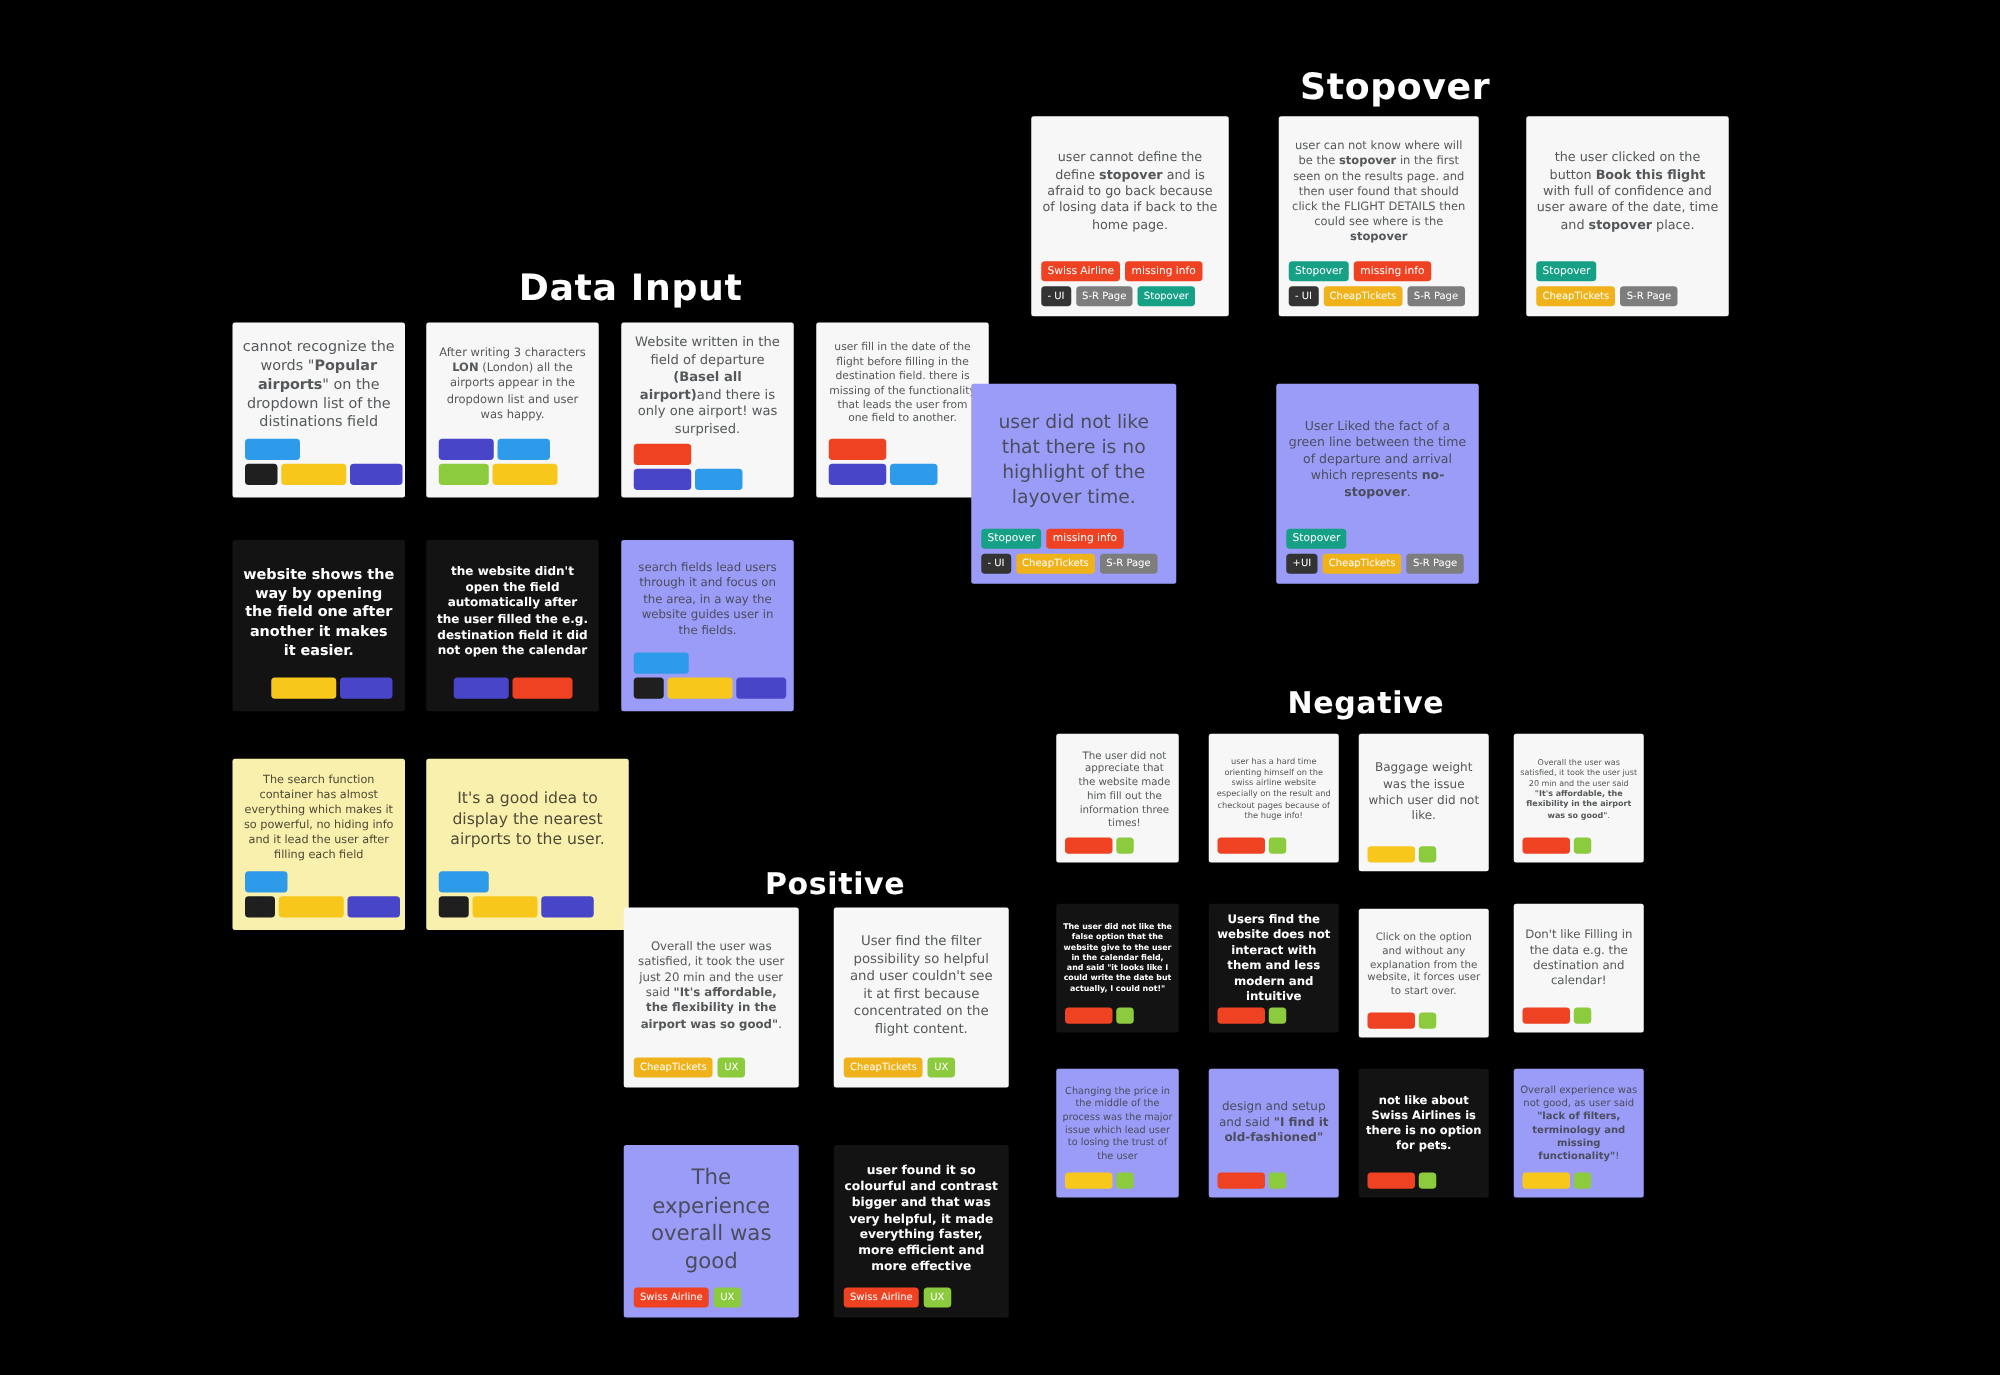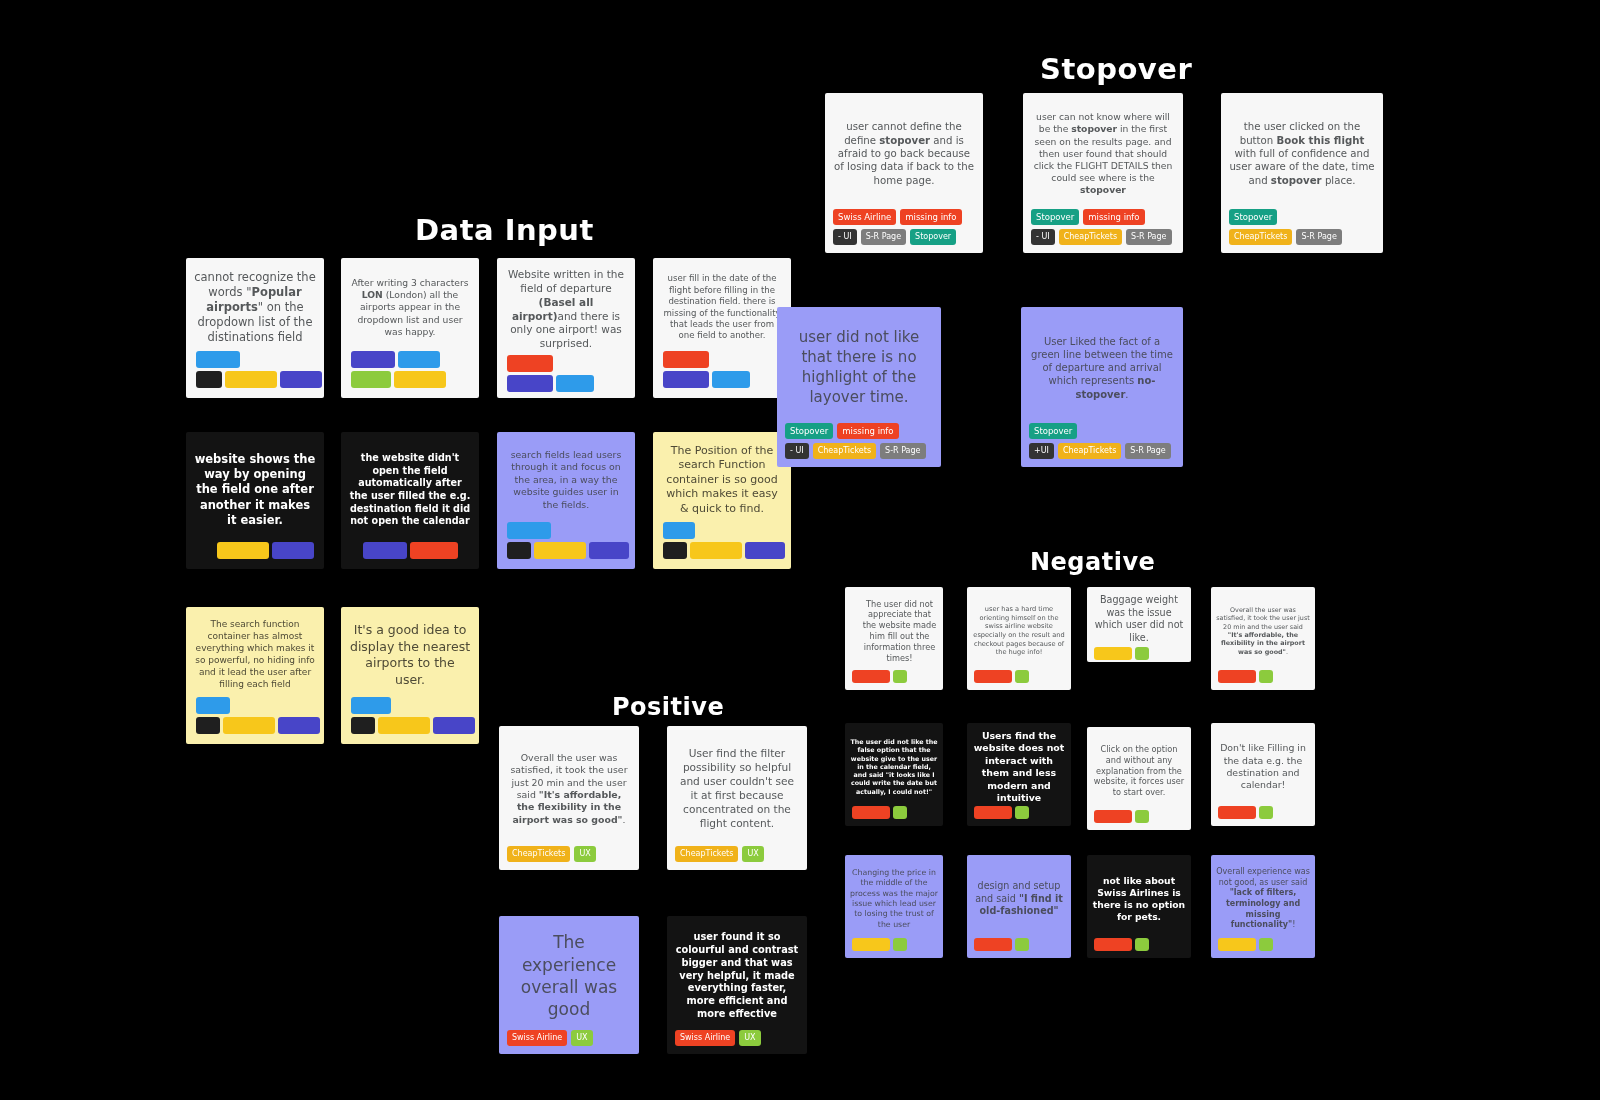--- a/index.html
+++ b/index.html
@@ -160,53 +160,38 @@
         <span class="chip" style="width:44px;background:#2e9bea;"></span>
       </div>
       <div class="chiprow">
         <span class="chip" style="width:24px;background:#1f1f1f;"></span>
         <span class="chip" style="width:52px;background:#f7c71b;"></span>
         <span class="chip" style="width:40px;background:#4845c8;"></span>
       </div>
     </div>
   </div>
 
-  <div class="card t-yellow" style="left:653px;top:432px;width:138px;height:137px;">
-    <div class="body">
-      <span class="txt" style="font-size:11px;">The Position of the search Function container is so good which makes it easy &amp; quick to find.</span>
-    </div>
-    <div class="chips">
-      <div class="chiprow">
-        <span class="chip" style="width:32px;background:#2e9bea;"></span>
+
+  <div class="card t-yellow" style="left:186px;top:607px;width:138px;height:137px;">
+    <div class="body">
+      <span class="txt" style="font-size:9px;">The search function container has almost everything which makes it so powerful, no hiding info and it lead the user after filling each field</span>
+    </div>
+    <div class="chips">
+      <div class="chiprow">
+        <span class="chip" style="width:34px;background:#2e9bea;"></span>
       </div>
       <div class="chiprow">
         <span class="chip" style="width:24px;background:#1f1f1f;"></span>
         <span class="chip" style="width:52px;background:#f7c71b;"></span>
-        <span class="chip" style="width:40px;background:#4845c8;"></span>
-      </div>
-    </div>
-  </div>
-
-  <div class="card t-yellow" style="left:186px;top:607px;width:138px;height:137px;">
-    <div class="body">
-      <span class="txt" style="font-size:9px;">The search function container has almost everything which makes it so powerful, no hiding info and it lead the user after filling each field</span>
-    </div>
-    <div class="chips">
-      <div class="chiprow">
-        <span class="chip" style="width:34px;background:#2e9bea;"></span>
-      </div>
-      <div class="chiprow">
-        <span class="chip" style="width:24px;background:#1f1f1f;"></span>
-        <span class="chip" style="width:52px;background:#f7c71b;"></span>
         <span class="chip" style="width:42px;background:#4845c8;"></span>
       </div>
     </div>
   </div>
 
-  <div class="card t-yellow" style="left:341px;top:607px;width:138px;height:137px;">
+  <div class="card t-yellow" style="left:341px;top:607px;width:162px;height:137px;">
     <div class="body">
       <span class="txt" style="font-size:12.5px;">It's a good idea to display the nearest airports to the user.</span>
     </div>
     <div class="chips">
       <div class="chiprow">
         <span class="chip" style="width:40px;background:#2e9bea;"></span>
       </div>
       <div class="chiprow">
         <span class="chip" style="width:24px;background:#1f1f1f;"></span>
         <span class="chip" style="width:52px;background:#f7c71b;"></span>
@@ -372,21 +357,21 @@
       <span class="txt" style="font-size:6.6px;">user has a hard time orienting himself on the swiss airline website especially on the result and checkout pages because of the huge info!</span>
     </div>
     <div class="chips" style="padding:0 7px 7px 7px;">
       <div class="chiprow">
         <span class="chip" style="width:38px;height:13px;background:#ee4223;"></span>
         <span class="chip" style="width:14px;height:13px;background:#8ccb3d;"></span>
       </div>
     </div>
   </div>
 
-  <div class="card t-white" style="left:1087px;top:587px;width:104px;height:75px;">
+  <div class="card t-white" style="left:1087px;top:587px;width:104px;height:110px;">
     <div class="body" style="padding:7px 5px 2px 5px;">
       <span class="txt" style="font-size:9.6px;">Baggage weight was the issue which user did not like.</span>
     </div>
     <div class="chips" style="padding:0 7px 7px 7px;">
       <div class="chiprow">
         <span class="chip" style="width:38px;height:13px;background:#f7c71b;"></span>
         <span class="chip" style="width:14px;height:13px;background:#8ccb3d;"></span>
       </div>
     </div>
   </div>

